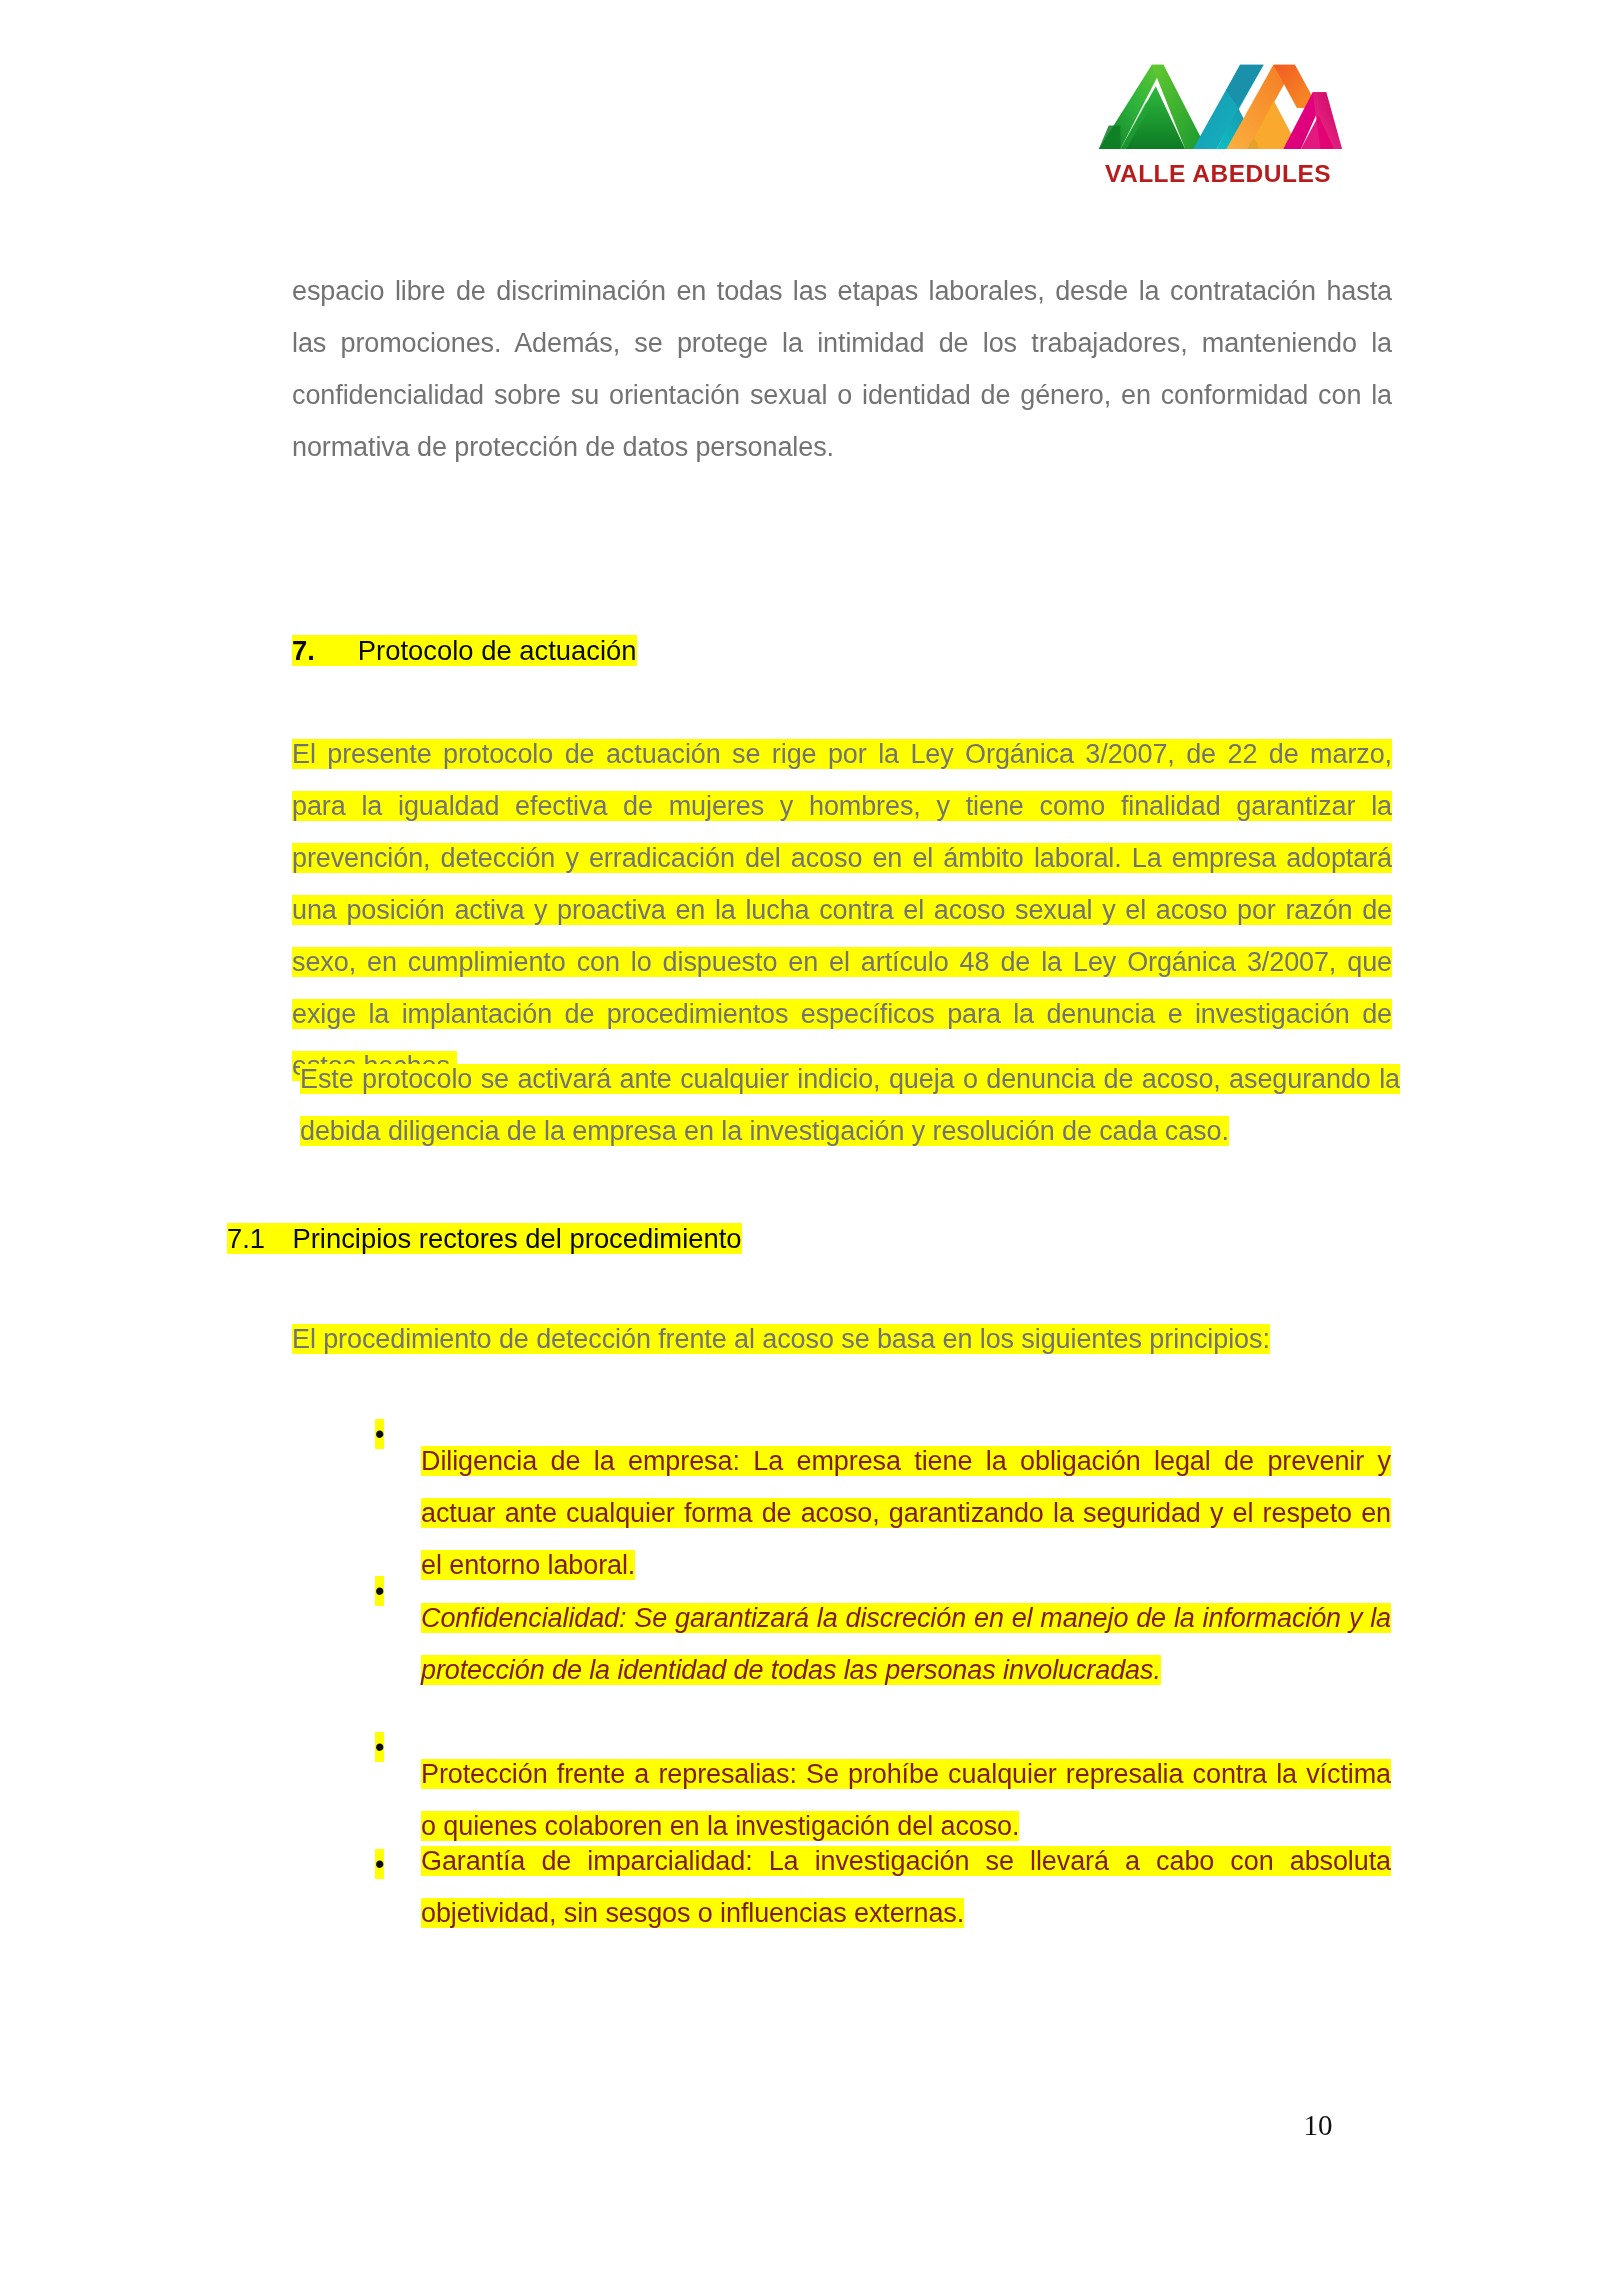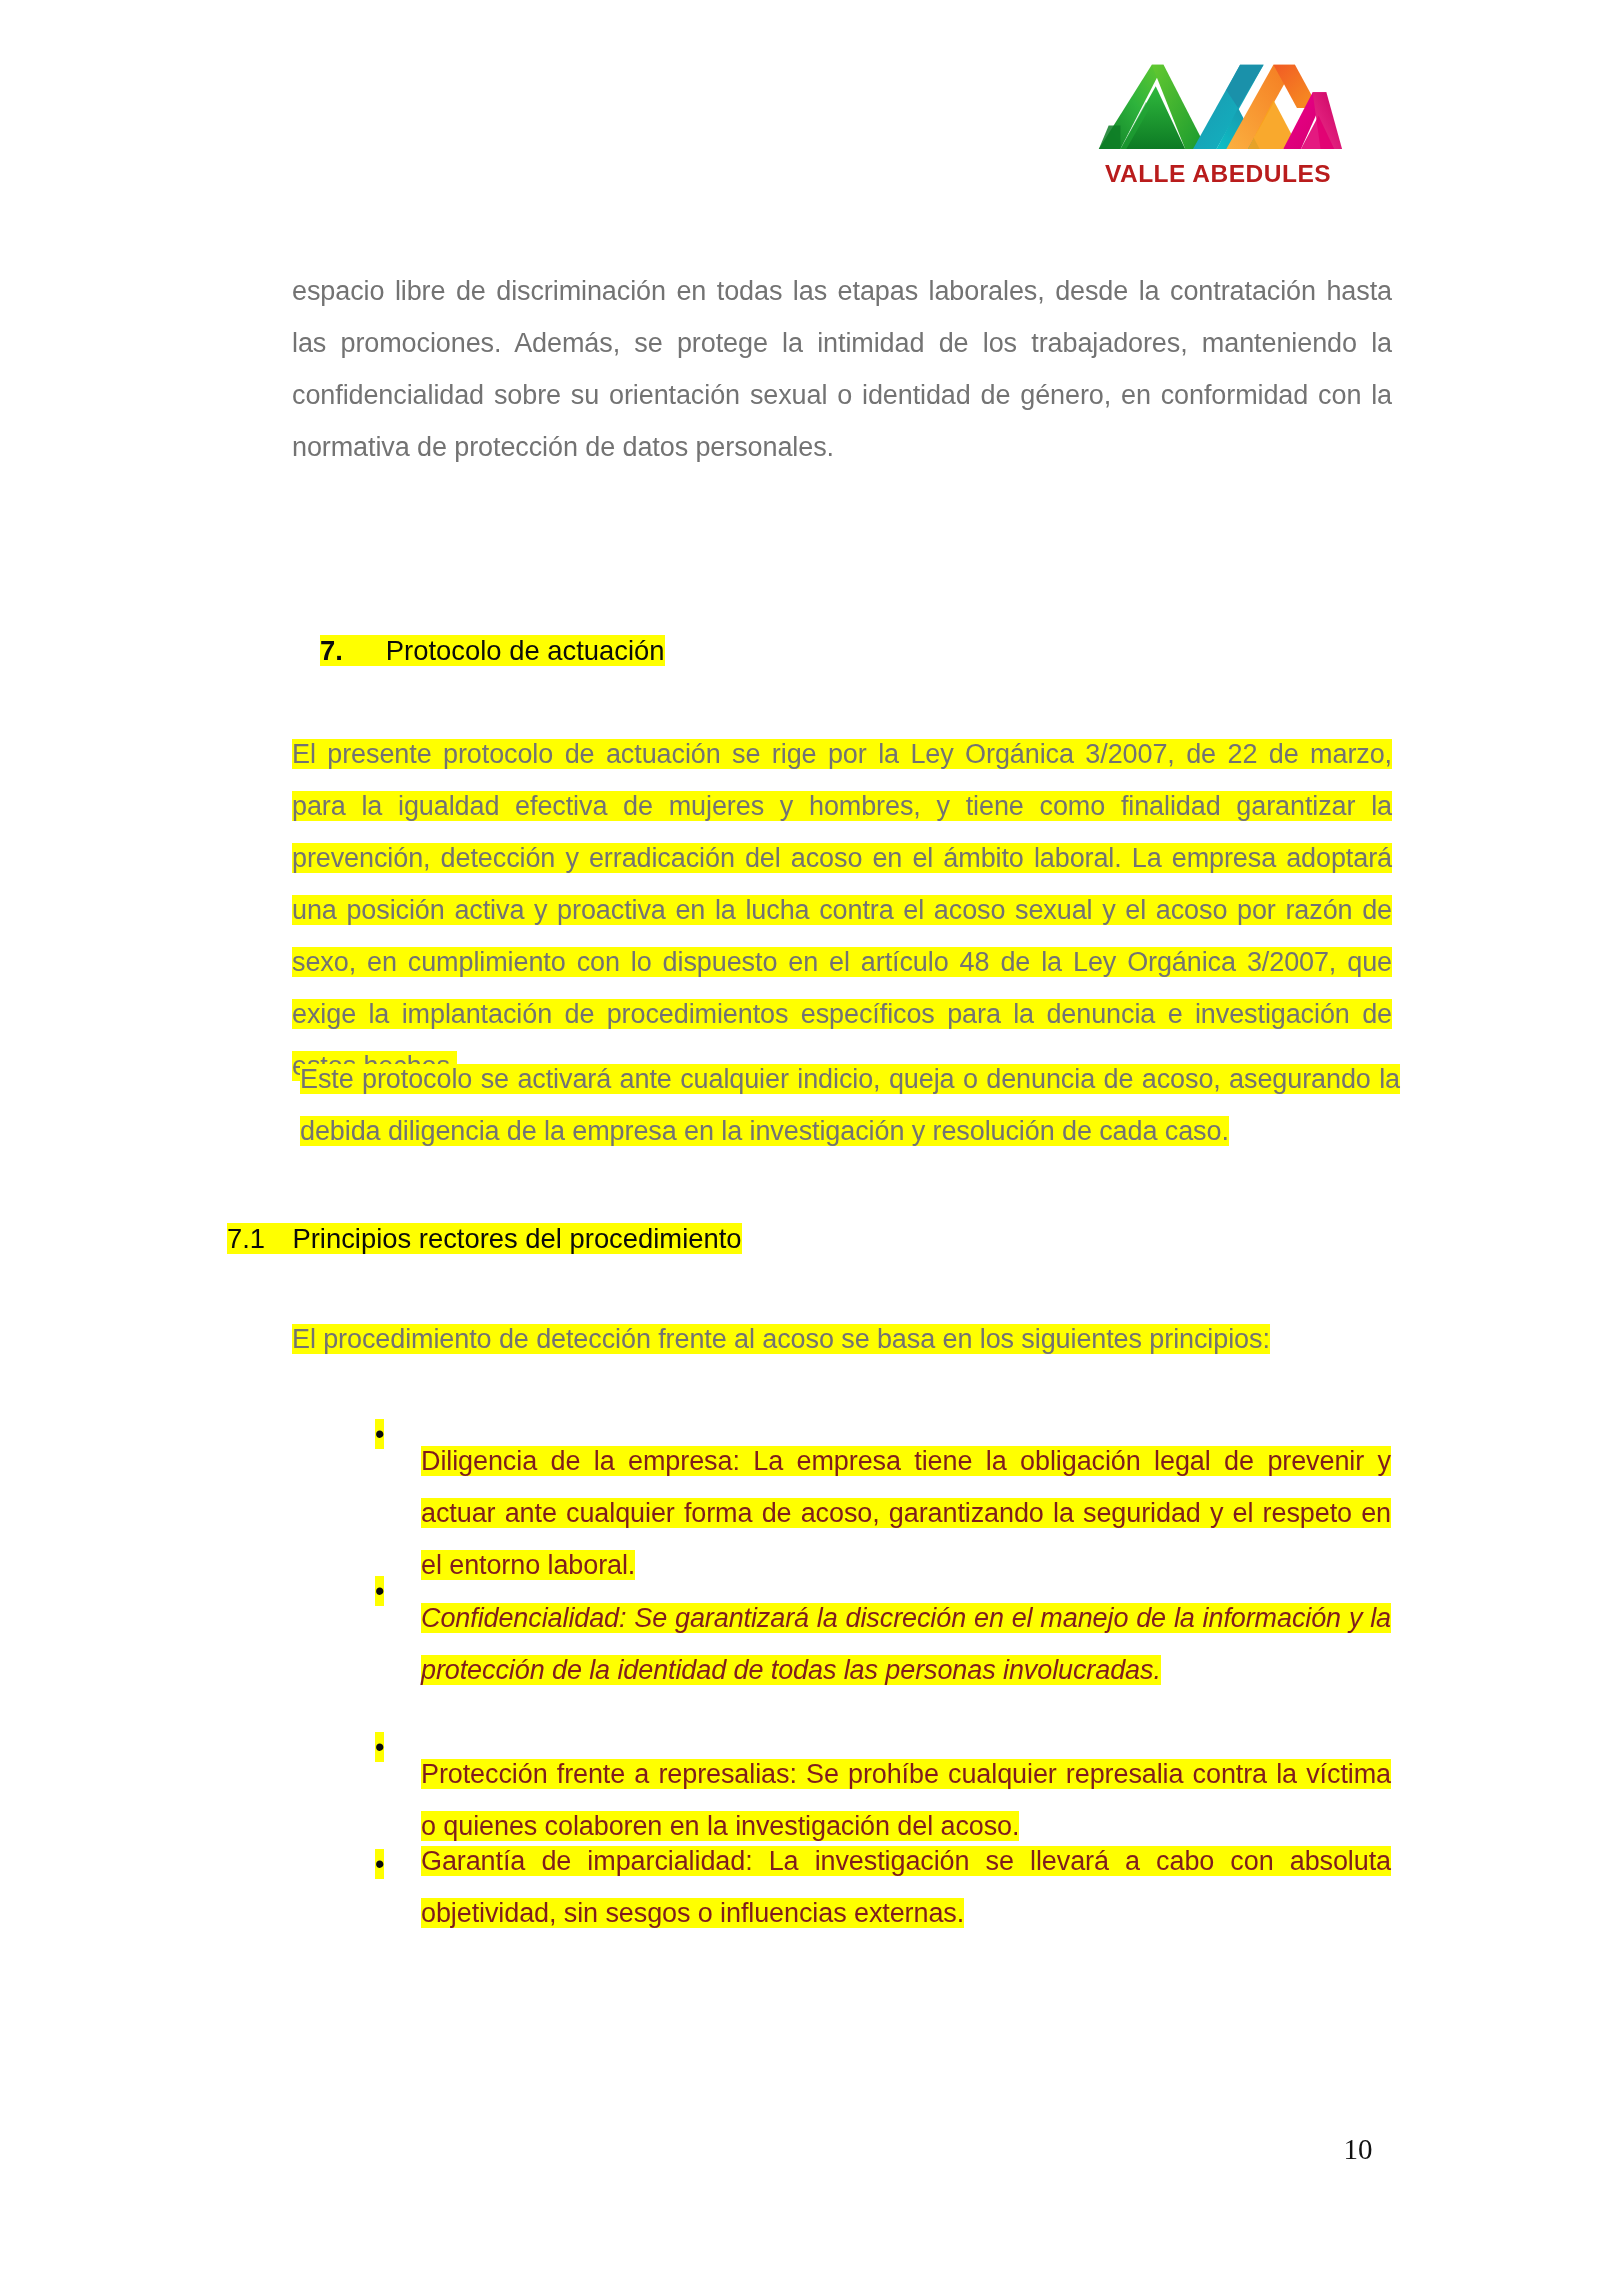--- a/index.html
+++ b/index.html
@@ -106,28 +106,27 @@
     width: 29px;
     font-size: 27px;
     line-height: 52px;
     color: #0b0b0b;
     text-align: left;
   }
 
   
   .page-number {
     position: absolute;
-    left: 1304px;
+    left: 1264px;
     top: 2109px;
     width: 108px;
     text-align: center;
     font-family: "Liberation Serif", serif;
     font-size: 29px;
     color: #111111;
-    margin-top: 24px;
   }
 </style>
 </head>
 <body>
 
 <div class="page">
 
   <div class="logo-block">
     <svg class="logo-mark" viewBox="0 0 260 112" aria-hidden="true">
       <defs>
@@ -188,21 +187,21 @@
       <polygon points="226,46 240,46 256,104 234,104" fill="url(#gPinkB)"></polygon>
       <polygon points="214,104 232,70 248,104" fill="#e10072" opacity="0.9"></polygon>
     </svg>
     <span class="logo-word">VALLE ABEDULES</span>
   </div>
 
   <div class="content">
 
     <p class="para" style="top:238px;">espacio libre de discriminación en todas las etapas laborales, desde la contratación hasta las promociones. Además, se protege la intimidad de los trabajadores, manteniendo la confidencialidad sobre su orientación sexual o identidad de género, en conformidad con la normativa de protección de datos personales.</p>
 
-    <div class="heading" style="top:627px; left:292px;margin-left:28px;">
+    <div class="heading" style="top:627px; left:292px;">
       <span class="hl">
         <span class="num">7.</span><span class="gap"></span><span>Protocolo de actuación</span>
       </span>
     </div>
 
     <p class="para" style="top:701px;"><span class="hl">El presente protocolo de actuación se rige por la Ley Orgánica 3/2007, de 22 de marzo, para la igualdad efectiva de mujeres y hombres, y tiene como finalidad garantizar la prevención, detección y erradicación del acoso en el ámbito laboral. La empresa adoptará una posición activa y proactiva en la lucha contra el acoso sexual y el acoso por razón de sexo, en cumplimiento con lo dispuesto en el artículo 48 de la Ley Orgánica 3/2007, que exige la implantación de procedimientos específicos para la denuncia e investigación de estos hechos.</span></p>
 
     <p class="para" style="top:1026px;margin-left:8px;"><span class="hl">Este protocolo se activará ante cualquier indicio, queja o denuncia de acoso, asegurando la debida diligencia de la empresa en la investigación y resolución de cada caso.</span></p>
 
     <div class="heading" style="top:1215px; left:227px;">

